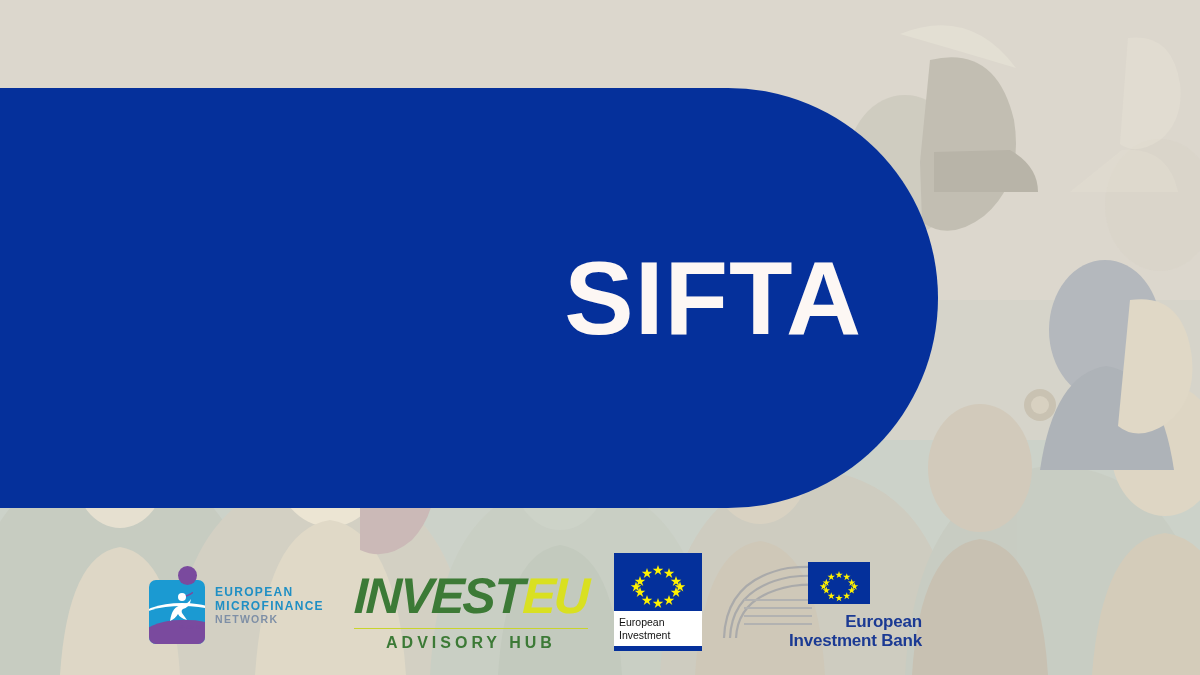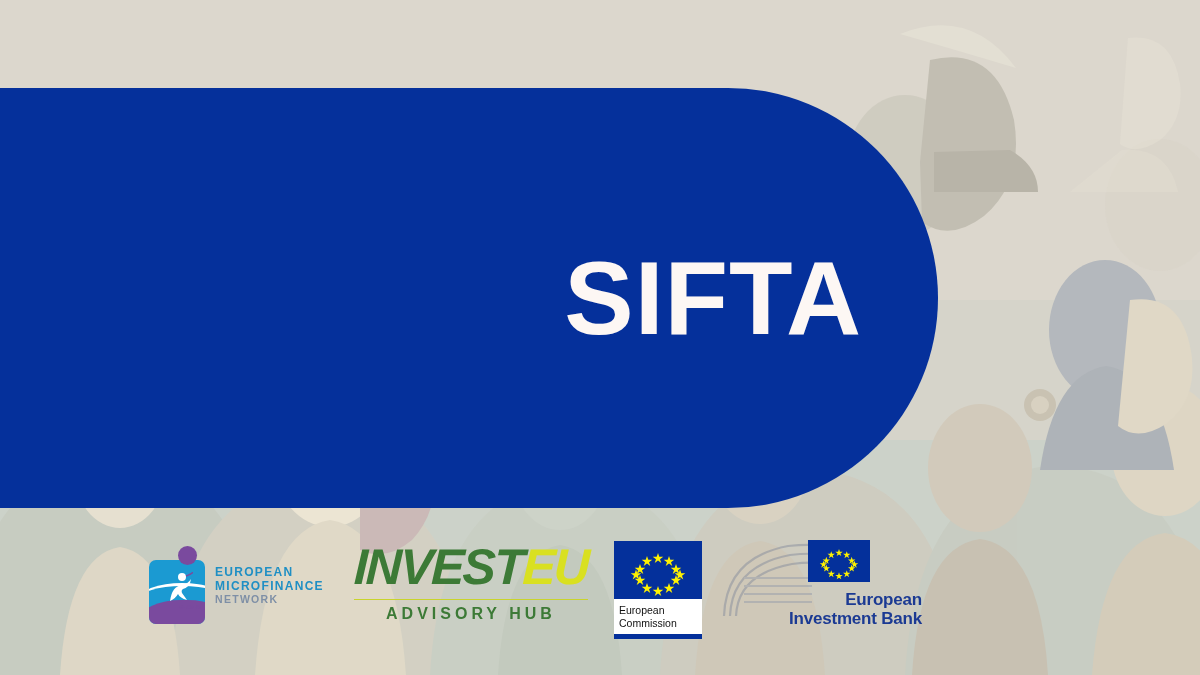--- a/index.html
+++ b/index.html
@@ -64,21 +64,21 @@
 
   
   #logo-strip {
     position: absolute;
     left: 0;
     top: 540px;
     width: 1071px;
     height: 110px;
     z-index: 8;
     display: flex;
-    align-items: flex-start;
+    align-items: flex-end;
     justify-content: center;
   }
 
   
   #logo-emn {
     display: flex;
     align-items: center;
     height: 90px;
     margin-right: 24px;
     position: relative;
@@ -358,21 +358,21 @@
             <polygon points="55,42 56.3,45.8 60.3,45.8 57,48.2 58.3,52 55,49.6 51.7,52 53,48.2 49.7,45.8 53.7,45.8"></polygon>
             <polygon points="33,42 34.3,45.8 38.3,45.8 35,48.2 36.3,52 33,49.6 29.7,52 31,48.2 27.7,45.8 31.7,45.8"></polygon>
             <polygon points="44,45 45.3,48.8 49.3,48.8 46,51.2 47.3,55 44,52.6 40.7,55 42,51.2 38.7,48.8 42.7,48.8"></polygon>
             <polygon points="66,28.5 67.3,32.3 71.3,32.3 68,34.7 69.3,38.5 66,36.1 62.7,38.5 64,34.7 60.7,32.3 64.7,32.3"></polygon>
             <polygon points="22,28.5 23.3,32.3 27.3,32.3 24,34.7 25.3,38.5 22,36.1 18.7,38.5 20,34.7 16.7,32.3 20.7,32.3"></polygon>
           </g>
         </svg>
       </div>
       <div id="ec-name">
         <div>European</div>
-        <div>Commission</div>
+        <div>Investment</div>
       </div>
       <div id="ec-footrule"></div>
     </div>
 
     <div id="logo-eib">
       <svg id="eib-swoosh" viewBox="0 0 130 84">
         <g stroke="#8d93a0" fill="none" stroke-width="2.2">
           <path d="M4 80 Q6 22 68 10 Q106 6 126 16"></path>
           <path d="M10 80 Q12 30 70 19 Q104 15 126 24"></path>
           <path d="M16 80 Q18 38 72 28 Q102 24 126 32"></path>

